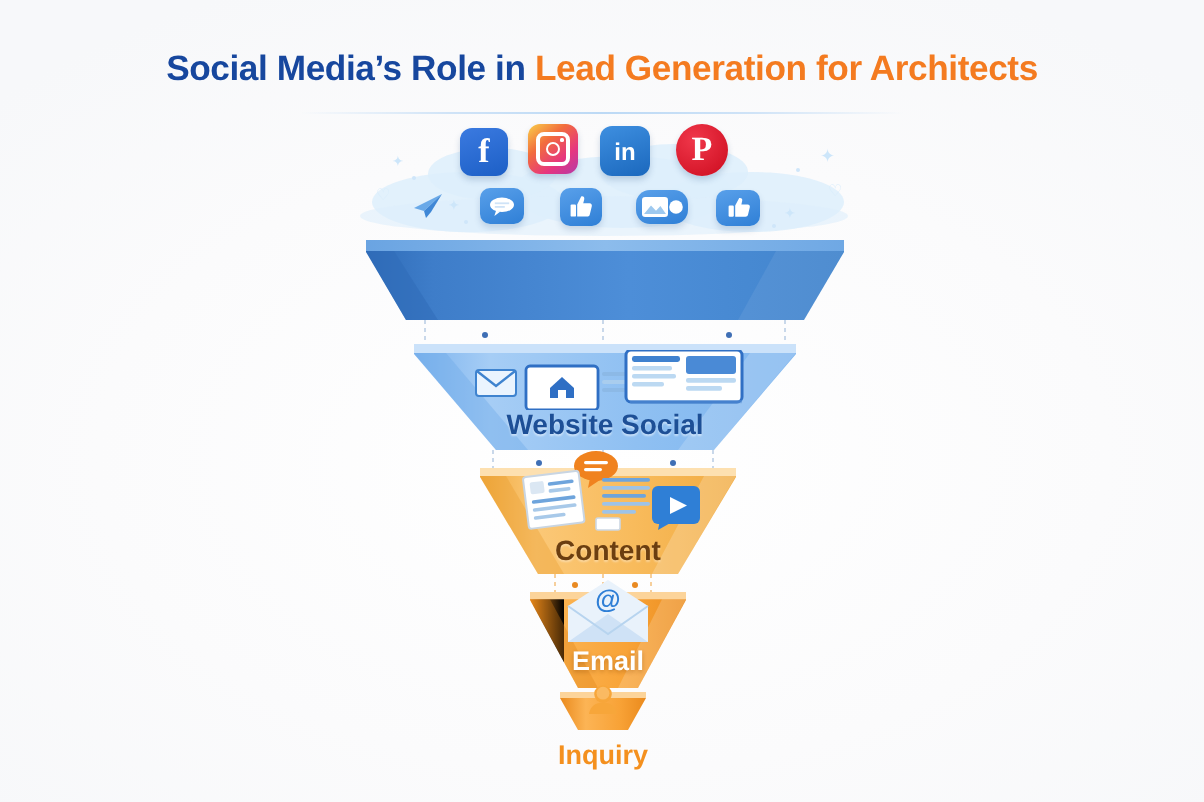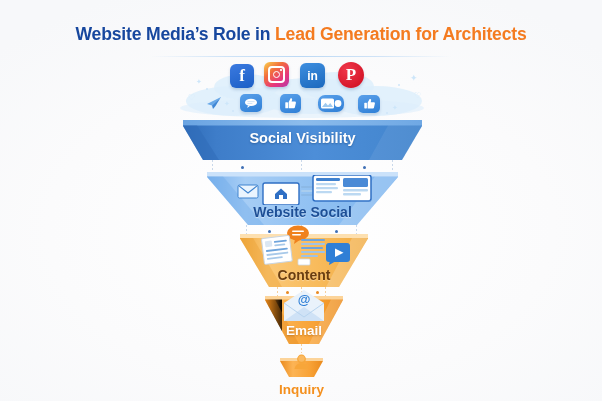--- a/index.html
+++ b/index.html
@@ -68,21 +68,21 @@
   .connector.o{background:#e98a22;}
   .cdash{position:absolute;width:1px;background:repeating-linear-gradient(to bottom,#c9d8ea 0 2px,transparent 2px 4px);}
   .cdash.o{background:repeating-linear-gradient(to bottom,#f6cf9c 0 2px,transparent 2px 4px);}
 </style>
 </head>
 <body>
 
 <div id="stage">
 
   <div class="title">
-    <span class="t-blue">Website Media’s Role in</span><span class="t-orange"> Lead Generation for Architects</span>
+    <span class="t-blue">Social Media’s Role in</span><span class="t-orange"> Lead Generation for Architects</span>
   </div>
   <div class="title-rule"></div>
 
   <div>
     <div class="cloud" style="left:186px;top:86px;width:96px;height:30px;"></div>
     <div class="cloud" style="left:256px;top:78px;width:110px;height:36px;"></div>
     <div class="cloud" style="left:330px;top:86px;width:92px;height:30px;"></div>
     <div class="cloud" style="left:214px;top:74px;width:64px;height:26px;"></div>
     <div class="cloud" style="left:300px;top:72px;width:74px;height:28px;"></div>
     <div class="cloud" style="left:180px;top:98px;width:244px;height:20px;opacity:.6;"></div>
@@ -161,21 +161,20 @@
           <stop offset="0%" stop-color="#6aa4e2"></stop>
           <stop offset="50%" stop-color="#8cbcec"></stop>
           <stop offset="100%" stop-color="#6fa8e4"></stop>
         </linearGradient>
       </defs>
       <path d="M0 0 H239 V6 L219 40 H20 L0 6 Z" fill="url(#g1)"></path>
       <path d="M0 0 H239 V5.5 H0 Z" fill="url(#g1top)"></path>
       <path d="M0 5.5 L20 40 H36 L14 5.5 Z" fill="#2f6cb8" opacity=".55"></path>
       <path d="M205 5.5 L186 40 H219 L239 5.5 Z" fill="#ffffff" opacity=".07"></path>
     </svg>
-    <div class="label" style="top:10px;font-size:14.5px;color:#ffffff;text-shadow:0 1px 2px rgba(20,60,110,.45);">Social Visibility</div>
   </div>
 
   <div>
     <div class="cdash" style="left:212px;top:160px;height:12px;"></div>
     <div class="cdash" style="left:301px;top:160px;height:12px;"></div>
     <div class="cdash" style="left:392px;top:160px;height:12px;"></div>
     <div class="connector" style="left:241px;top:166px;"></div>
     <div class="connector" style="left:363px;top:166px;"></div>
   </div>
 
@@ -317,21 +316,21 @@
       </svg>
     </div>
 
     <div class="label" style="top:27px;font-size:13.5px;color:#ffffff;text-shadow:0 1px 2px rgba(150,80,10,.45);">Email</div>
   </div>
 
   <div>
     <div class="cdash o" style="left:301px;top:344px;height:9px;"></div>
   </div>
 
-  <div style="position:absolute;left:278px;top:354px;width:47px;height:24px;">
+  <div style="position:absolute;left:278px;top:342px;width:47px;height:24px;">
     <svg width="47" height="24" viewBox="0 0 47 24">
       <defs>
         <linearGradient id="g5" x1="0" y1="0" x2="1" y2="0">
           <stop offset="0%" stop-color="#ea8a1d"></stop>
           <stop offset="30%" stop-color="#fcb455"></stop>
           <stop offset="70%" stop-color="#f8a236"></stop>
           <stop offset="100%" stop-color="#ea8a1d"></stop>
         </linearGradient>
       </defs>
       <path d="M2 4 H45 V7 L36 23 H11 L2 7 Z" fill="url(#g5)"></path>

